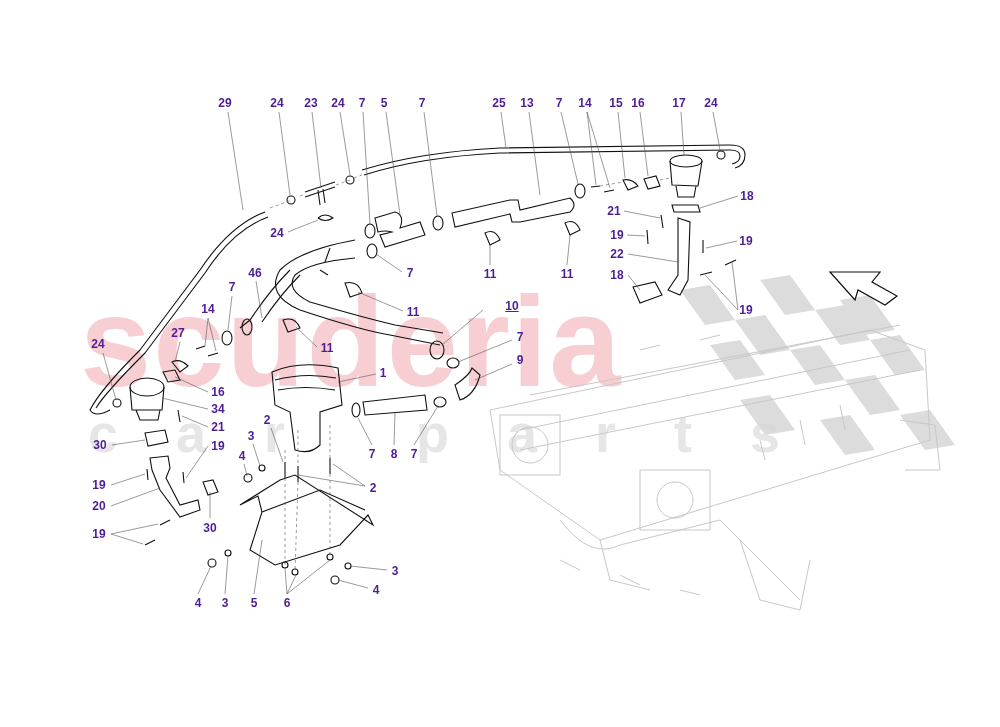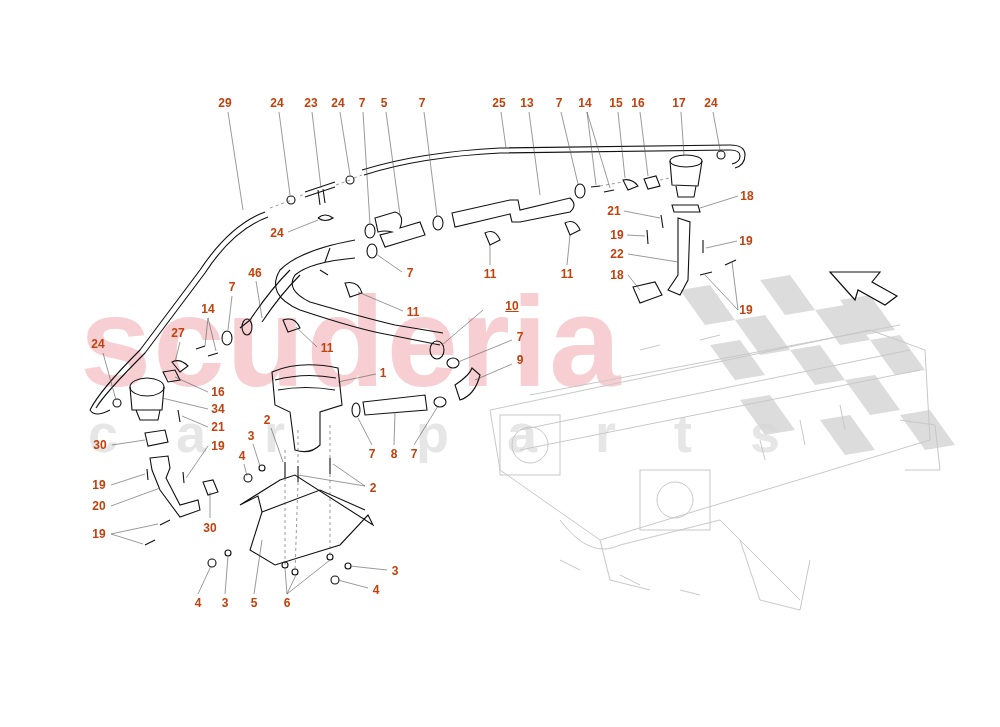--- a/index.html
+++ b/index.html
@@ -1,21 +1,21 @@
 <!DOCTYPE html>
 <html><head>
 <meta charset="utf-8">
 <style>
   html, body { margin: 0; padding: 0; background: #ffffff; }
   body { width: 1000px; height: 727px; position: relative; overflow: hidden; font-family: "Liberation Sans", sans-serif; }
   #stage { position: absolute; left: 0; top: 0; width: 1000px; height: 727px; }
   .wm { position: absolute; font-family: "Liberation Sans", sans-serif; font-weight: bold; pointer-events: none; }
   .wm-main { left: 80px; top: 268px; font-size: 128px; color: #f7cfd3; letter-spacing: 2px; }
   .wm-sub { left: 88px; top: 402px; font-size: 54px; color: #e6e6e6; letter-spacing: 58px; font-weight: bold; }
-  .label { position: absolute; font-size: 12px; font-weight: bold; color: #c2410c; transform: translate(-50%, -50%); white-space: nowrap; }
+  .label { position: absolute; font-size: 12px; font-weight: bold; color: #4c1d95; transform: translate(-50%, -50%); white-space: nowrap; }
   svg { position: absolute; left: 0; top: 0; }
 </style>
 </head>
 <body>
 
 <div id="stage">
 
   <div class="wm wm-main">scuderia</div>
   <div class="wm wm-sub">car parts</div>
 

